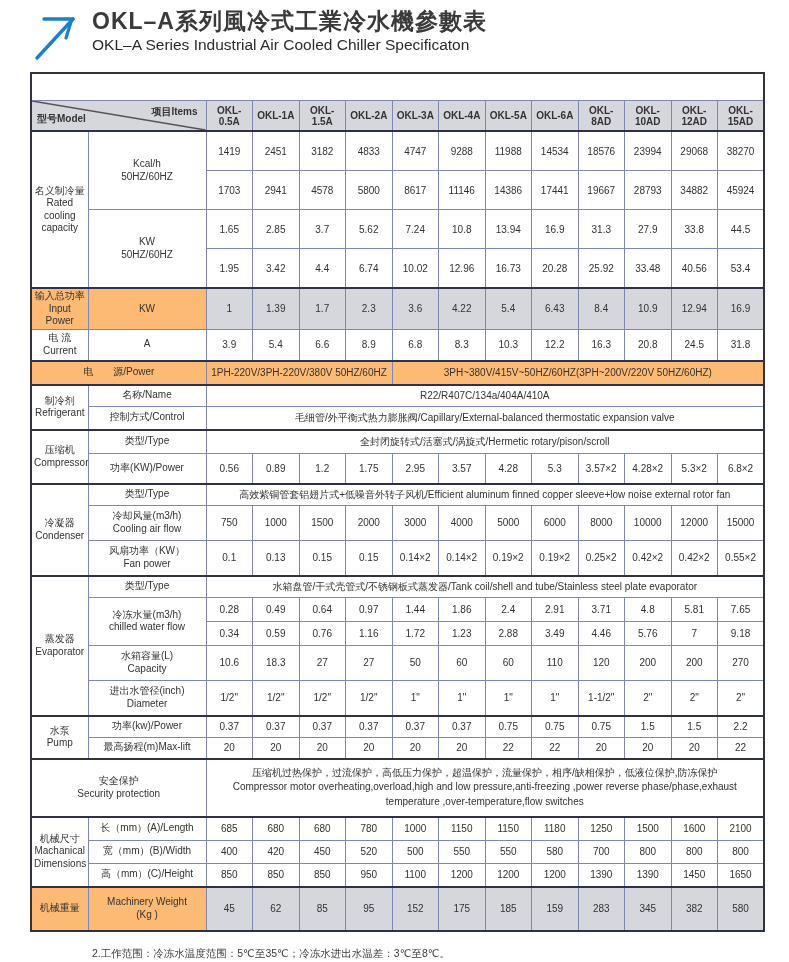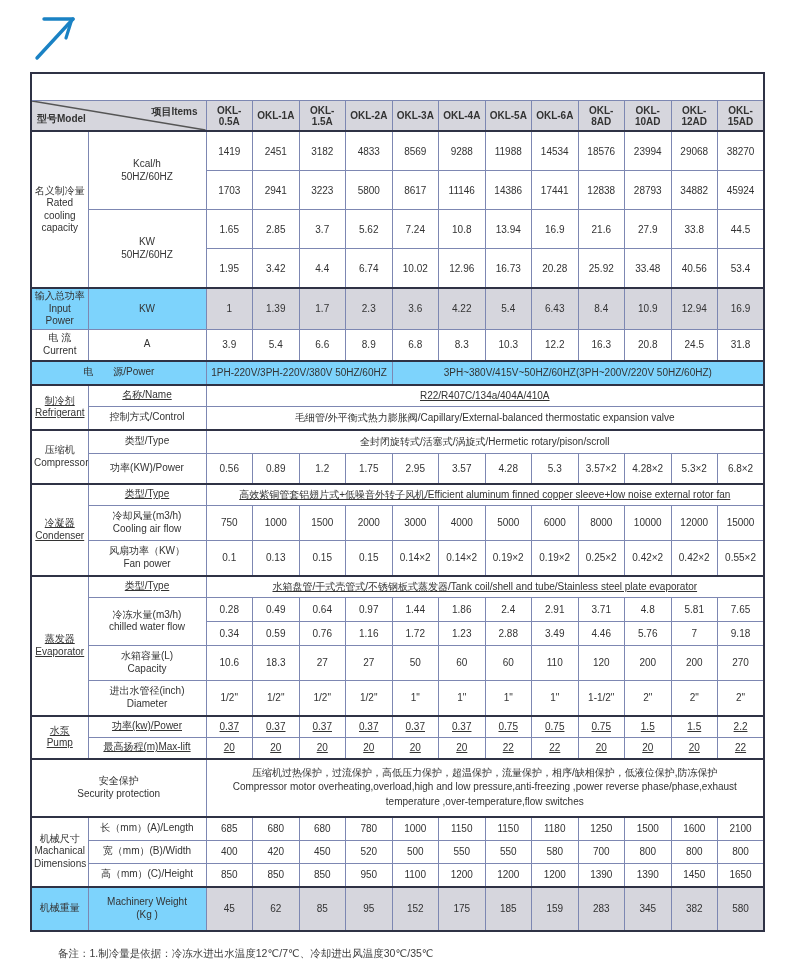--- a/index.html
+++ b/index.html
@@ -12,31 +12,31 @@
   .titles{line-height:1.15;}
   .t-zh{font-size:23px;font-weight:700;color:#3a3a3a;margin:0;letter-spacing:1px;}
   .t-en{font-size:15.5px;font-weight:400;color:#2b2b2b;margin:2px 0 0 0;}
 
   
   table.spec{border-collapse:collapse;table-layout:fixed;width:733px;font-size:10px;}
   table.spec td{border:1px solid #7d87b2;text-align:center;vertical-align:middle;padding:1px 2px;background:#fff;overflow:hidden;}
   td.caption{background:#1ea7e0;color:#fff;font-size:15px;font-weight:700;letter-spacing:1px;border:2px solid #2f3245;height:24px;}
   tr.head td{background:#d6d6dd;font-weight:600;font-size:10px;height:27px;}
   td.cat,td.sub{background:#e2e2e8;white-space:pre-line;line-height:1.25;}
-  td.gray,tr.grayrow td{background:#7dd3fc;}
+  td.gray,tr.grayrow td{background:#fdba74;}
   td.val{background:#fff;}
   tr.grayrow td.val{background:#d6d6dd;}
   td.wide{white-space:pre-line;line-height:1.3;}
   td.ltext{text-align:left;padding-left:6px;white-space:pre-line;line-height:1.45;}
   tr.sec td{border-top:2px solid #2f3245;}
   table.spec{border:2px solid #2f3245;}
 
   
   .h37 td{height:36px;margin-left:28px;} .h29 td{height:28px;} .h21 td{height:20px;}
-  .h19 td{height:18px;text-decoration:underline;} .h28 td{height:27px;} .h32 td{height:32px;}
+  .h19 td{height:18px;} .h28 td{height:27px;} .h32 td{height:32px;}
   .h22 td{height:21px;} .h33 td{height:32px;} .h56 td{height:54px;} .h40 td{height:40px;}
 
   
   td.corner{position:relative;background:#d6d6dd;padding:0;}
   td.corner svg{position:absolute;left:0;top:0;width:100%;height:100%;}
   .c-model{position:absolute;left:5px;bottom:4px;font-weight:600;}
   .c-items{position:absolute;right:8px;top:4px;font-weight:600;text-align:center;}
 
   
   .notes{margin:13px 0 0 28px;font-size:10.5px;color:#3c3c3c;line-height:1.62;}
@@ -46,20 +46,24 @@
 <body>
 
 <div class="page">
 
   <div class="hdr">
     <svg class="logo" width="52" height="50" viewBox="0 0 52 50">
       <path d="M14 7 H43" stroke="#1a82c4" stroke-width="3.4" fill="none" stroke-linecap="round"></path>
       <path d="M7 46 L43 7" stroke="#1a82c4" stroke-width="3.4" fill="none" stroke-linecap="round"></path>
       <path d="M41 10 L36 26" stroke="#1a82c4" stroke-width="3.2" fill="none" stroke-linecap="round"></path>
     </svg>
+    <div class="titles">
+      <h1 class="t-zh">OKL–A系列風冷式工業冷水機參數表</h1>
+      <h2 class="t-en">OKL–A Series Industrial Air Cooled Chiller Specificaton</h2>
+    </div>
   </div>
 
   <table class="spec">
     <colgroup>
       <col style="width:57px">
         <col style="width:118px">
       <col span="12" style="width:46.5px">
     </colgroup>
 
     <tbody>
@@ -93,55 +97,55 @@
       <td class="cat" rowspan="4">名义制冷量
 Rated
 cooling
 capacity</td>
       <td class="sub" rowspan="2">Kcal/h
 50HZ/60HZ</td>
     <td class="val">1419</td>
           <td class="val">2451</td>
           <td class="val">3182</td>
           <td class="val">4833</td>
-          <td class="val">8569</td>
+          <td class="val">4747</td>
           <td class="val">9288</td>
           <td class="val">11988</td>
           <td class="val">14534</td>
           <td class="val">18576</td>
           <td class="val">23994</td>
           <td class="val">29068</td>
           <td class="val">38270</td>
         </tr>
     <tr class="h37">
           <td class="val">1703</td>
           <td class="val">2941</td>
-          <td class="val">3223</td>
+          <td class="val">4578</td>
           <td class="val">5800</td>
           <td class="val">8617</td>
           <td class="val">11146</td>
           <td class="val">14386</td>
           <td class="val">17441</td>
-          <td class="val">12838</td>
+          <td class="val">19667</td>
           <td class="val">28793</td>
           <td class="val">34882</td>
           <td class="val">45924</td>
         </tr>
     <tr class="h37">
       <td class="sub" rowspan="2">KW
 50HZ/60HZ</td>
     <td class="val">1.65</td>
           <td class="val">2.85</td>
           <td class="val">3.7</td>
           <td class="val">5.62</td>
           <td class="val">7.24</td>
           <td class="val">10.8</td>
           <td class="val">13.94</td>
           <td class="val">16.9</td>
-          <td class="val">21.6</td>
+          <td class="val">31.3</td>
           <td class="val">27.9</td>
           <td class="val">33.8</td>
           <td class="val">44.5</td>
         </tr>
     <tr class="h37">
           <td class="val">1.95</td>
           <td class="val">3.42</td>
           <td class="val">4.4</td>
           <td class="val">6.74</td>
           <td class="val">10.02</td>
@@ -439,18 +443,17 @@
           <td class="val">159</td>
           <td class="val">283</td>
           <td class="val">345</td>
           <td class="val">382</td>
           <td class="val">580</td>
         </tr>
   </tbody>
     </table>
 
   <div class="notes">
-    <div>备注：1.制冷量是依据：冷冻水进出水温度12℃/7℃、冷却进出风温度30℃/35℃</div>
     <div class="ind1">2.工作范围：冷冻水温度范围：5℃至35℃；冷冻水进出水温差：3℃至8℃。</div>
 
   </div>
 
 </div>
 
 </body></html>

